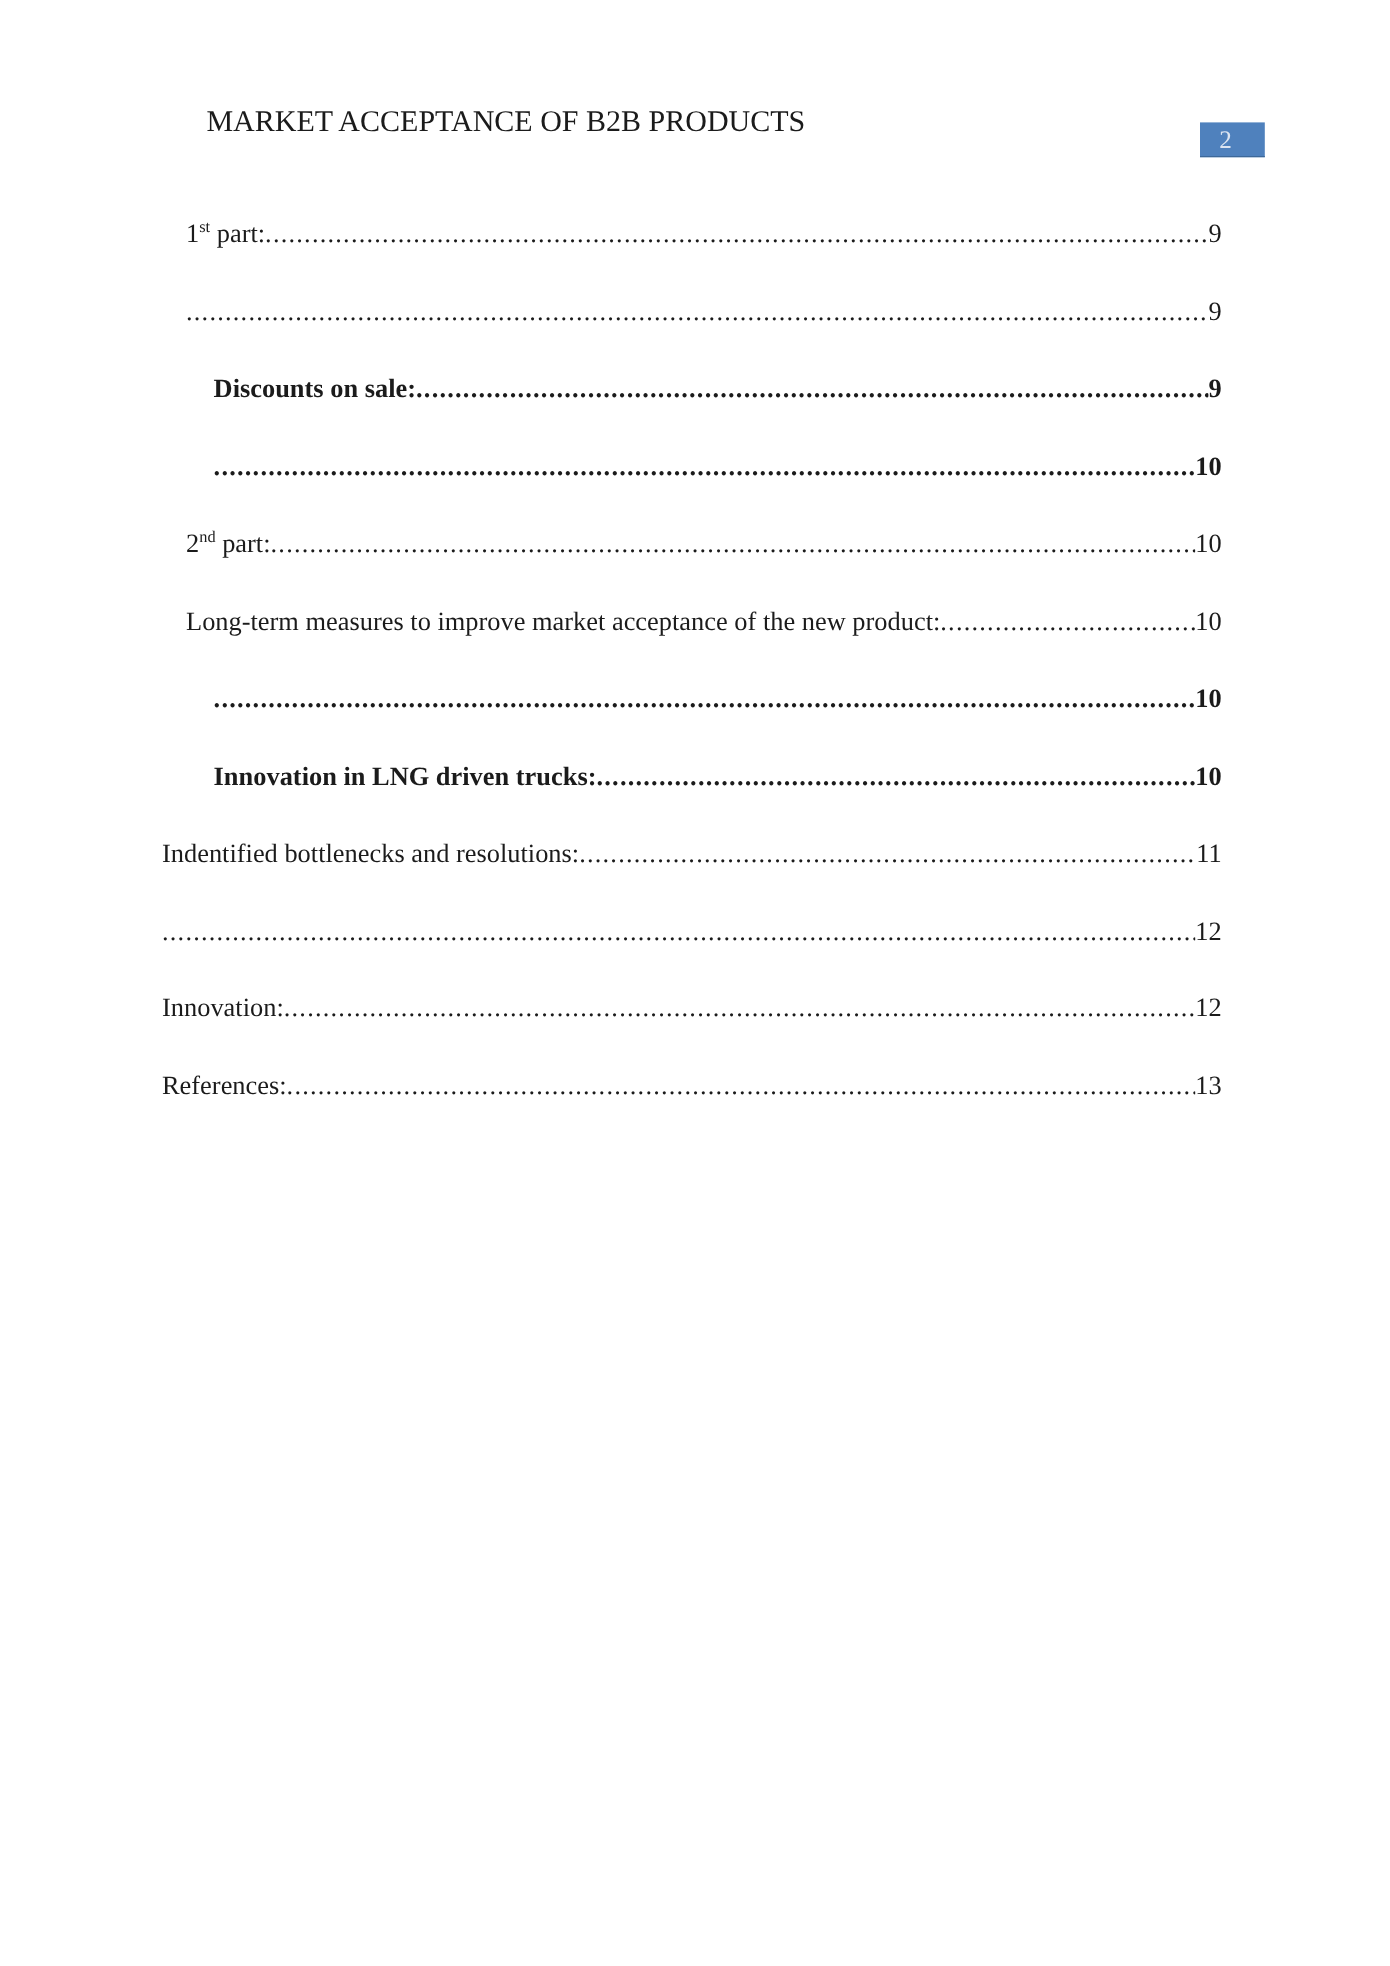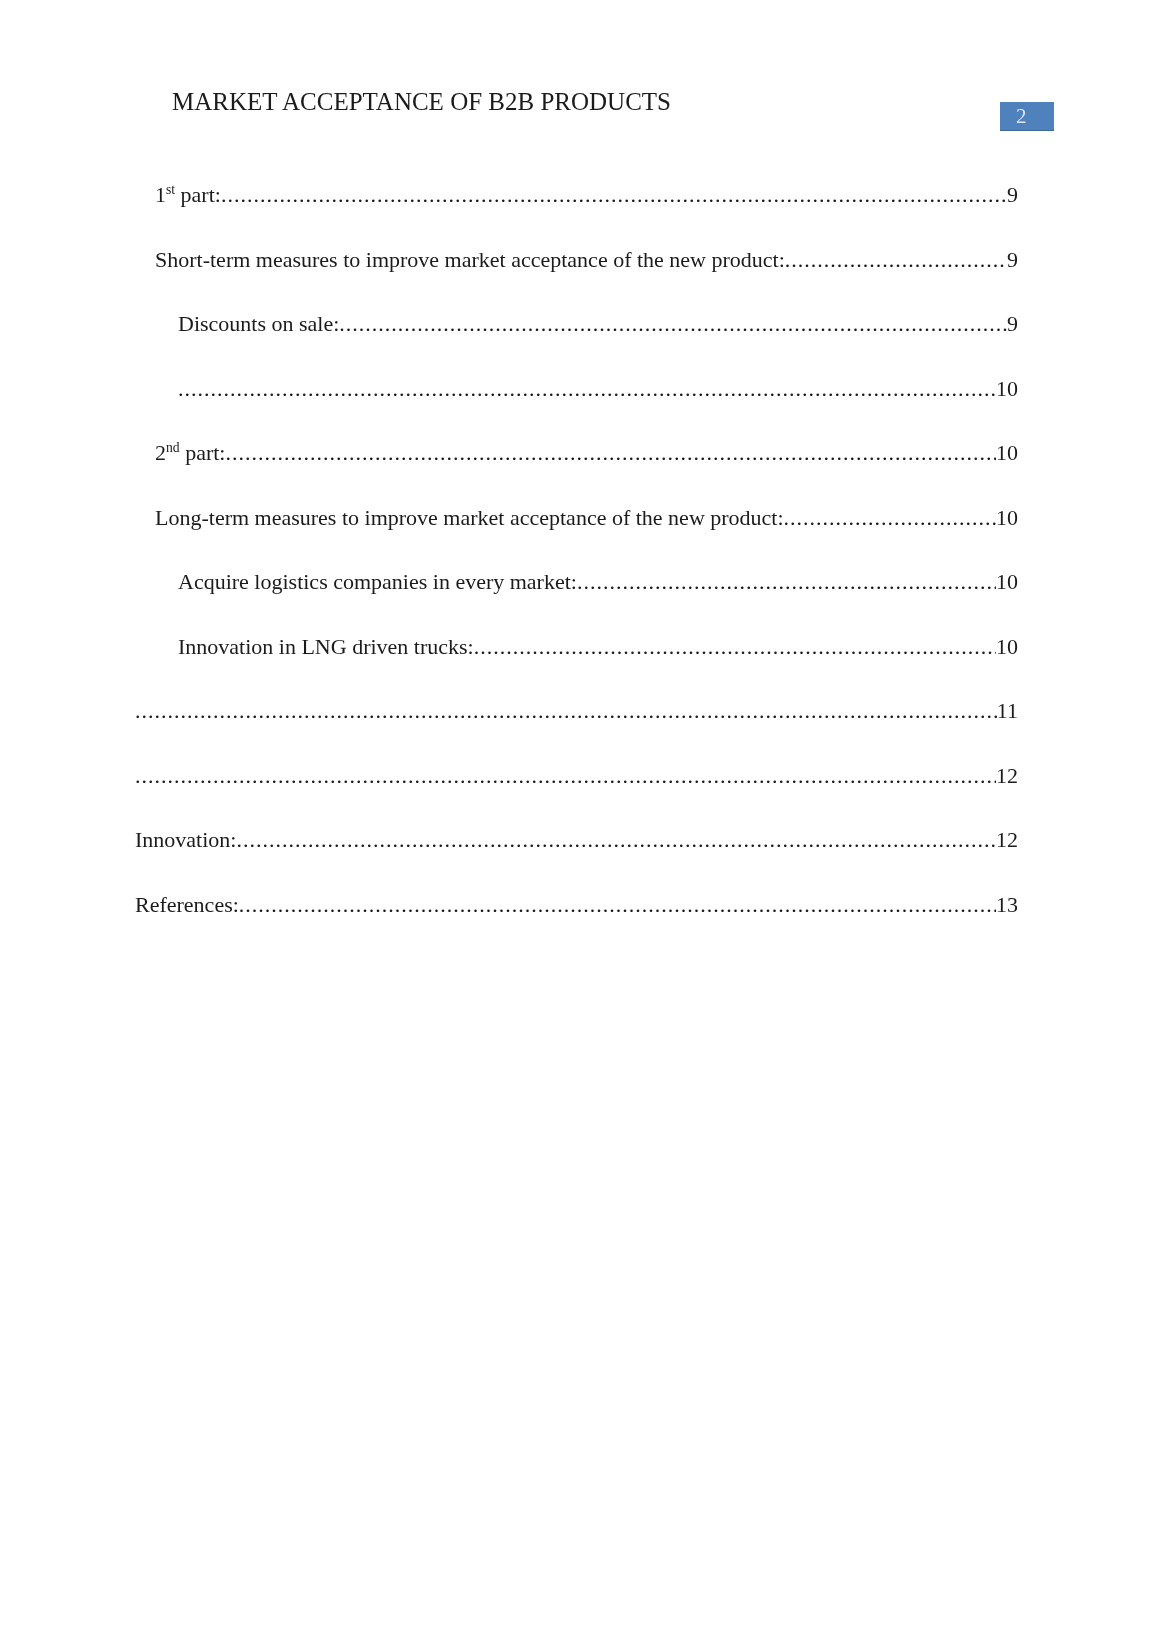--- a/index.html
+++ b/index.html
@@ -57,21 +57,21 @@
   }
   .toc-row {
     display: flex;
     align-items: baseline;
     height: 64.5px;
     line-height: 64.5px;
     font-size: 22px;
     cursor: default;
   }
   .toc-row.indent-1 { padding-left: 20px; justify-content: flex-end; }
-  .toc-row.indent-2 { padding-left: 43px; }
+  .toc-row.indent-2 { padding-left: 43px; font-weight: bold; }
   .toc-label {
     white-space: nowrap;
     flex: 0 0 auto;
   }
   .toc-label sup {
     font-size: 0.62em;
     line-height: 0;
     vertical-align: super;
   }
   .toc-dots {
@@ -99,21 +99,20 @@
 
   <div class="toc">
 
     <div class="toc-row indent-1">
       <span class="toc-label"><span>1</span><sup>st</sup><span> part:</span></span>
       <span class="toc-dots">............................................................................................................................................................................................................................................................................................................</span>
       <span class="toc-page">9</span>
     </div>
 
     <div class="toc-row indent-1">
-      <span class="toc-label"><span>Short-term measures to improve market acceptance of the new product:</span><sup></sup><span></span></span>
       <span class="toc-dots">............................................................................................................................................................................................................................................................................................................</span>
       <span class="toc-page">9</span>
     </div>
 
     <div class="toc-row indent-2">
       <span class="toc-label"><span>Discounts on sale:</span><sup></sup><span></span></span>
       <span class="toc-dots">............................................................................................................................................................................................................................................................................................................</span>
       <span class="toc-page">9</span>
     </div>
 
@@ -128,32 +127,32 @@
       <span class="toc-page">10</span>
     </div>
 
     <div class="toc-row indent-1">
       <span class="toc-label"><span>Long-term measures to improve market acceptance of the new product:</span><sup></sup><span></span></span>
       <span class="toc-dots">............................................................................................................................................................................................................................................................................................................</span>
       <span class="toc-page">10</span>
     </div>
 
     <div class="toc-row indent-2">
-      <span class="toc-label"><span>Acquire logistics companies in every market:</span><sup></sup><span></span></span>
       <span class="toc-dots">............................................................................................................................................................................................................................................................................................................</span>
       <span class="toc-page">10</span>
     </div>
 
     <div class="toc-row indent-2">
       <span class="toc-label"><span>Innovation in LNG driven trucks:</span><sup></sup><span></span></span>
       <span class="toc-dots">............................................................................................................................................................................................................................................................................................................</span>
       <span class="toc-page">10</span>
     </div>
 
     <div class="toc-row indent-0">
+      <span class="toc-label"><span>Indentified bottlenecks and resolutions:</span><sup></sup><span></span></span>
       <span class="toc-dots">............................................................................................................................................................................................................................................................................................................</span>
       <span class="toc-page">11</span>
     </div>
 
     <div class="toc-row indent-0">
       <span class="toc-dots">............................................................................................................................................................................................................................................................................................................</span>
       <span class="toc-page">12</span>
     </div>
 
     <div class="toc-row indent-0">

